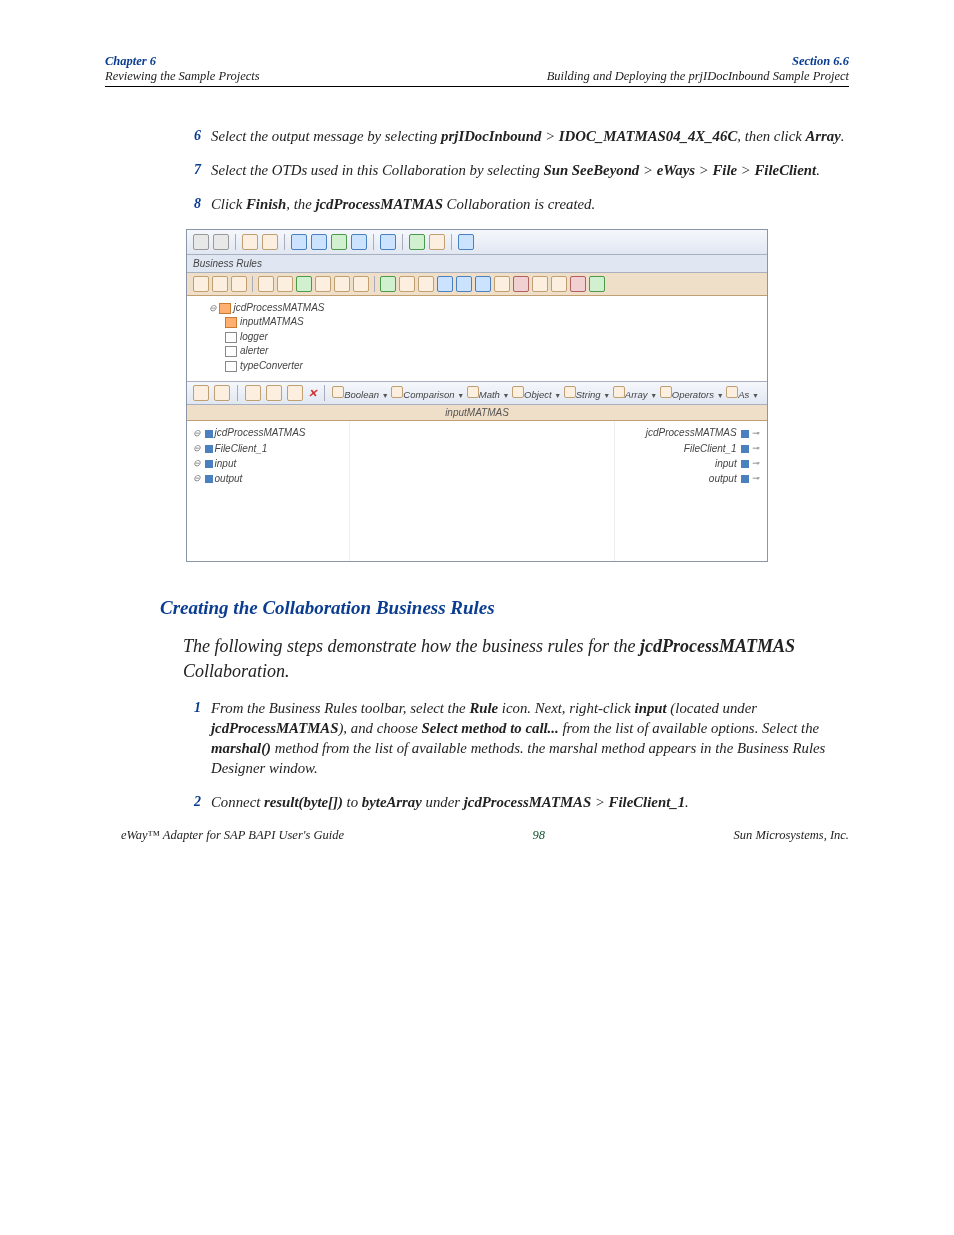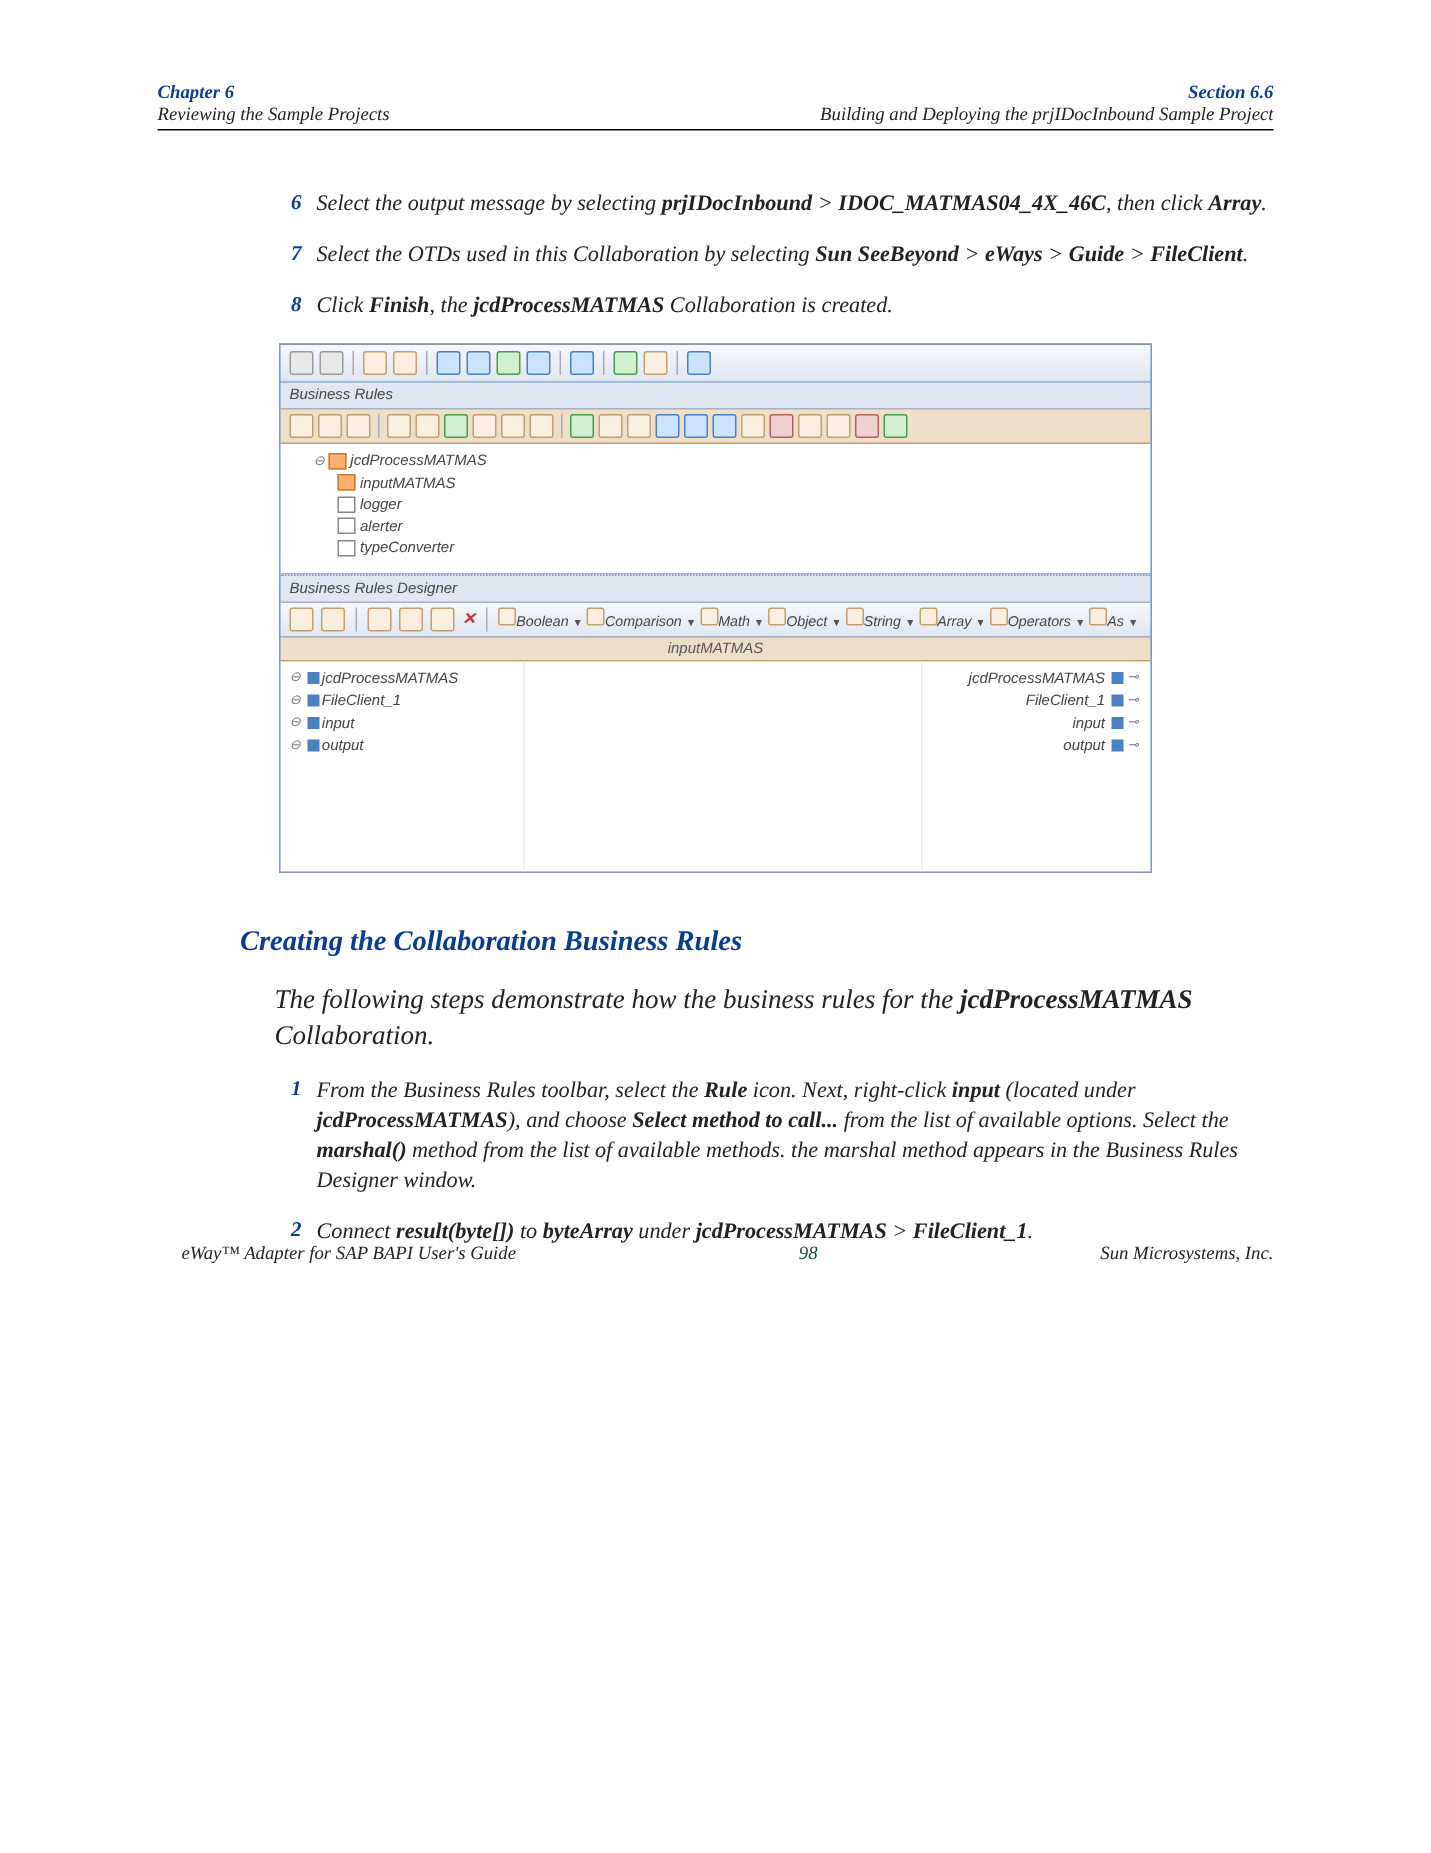--- a/index.html
+++ b/index.html
@@ -213,21 +213,21 @@
   </div>
 
   <div class="content">
     <div class="step-list" id="steps-a">
         <div class="step">
           <div class="num">6</div>
           <div class="txt">Select the output message by selecting <span class="b">prjIDocInbound</span> &gt; <span class="b">IDOC_MATMAS04_4X_46C</span>, then click <span class="b">Array</span>.</div>
         </div>
         <div class="step">
           <div class="num">7</div>
-          <div class="txt">Select the OTDs used in this Collaboration by selecting <span class="b">Sun SeeBeyond</span> &gt; <span class="b">eWays</span> &gt; <span class="b">Guide</span> &gt; <span class="b">FileClient</span>.</div>
+          <div class="txt">Select the OTDs used in this Collaboration by selecting <span class="b">Sun SeeBeyond</span> &gt; <span class="b">eWays</span> &gt; <span class="b">File</span> &gt; <span class="b">FileClient</span>.</div>
         </div>
         <div class="step">
           <div class="num">8</div>
           <div class="txt">Click <span class="b">Finish</span>, the <span class="b">jcdProcessMATMAS</span> Collaboration is created.</div>
         </div>
       </div>
 
 
     <div class="screenshot">
       <div class="ss-toolbar1">
@@ -277,21 +277,20 @@
       </div>
       <div class="ss-tree">
         <div class="l1"><span class="ss-expander">⊖</span><span class="ss-tree-ico or"></span><span>jcdProcessMATMAS</span></div>
         <div id="tree-children">
             <div class="l2"><span class="ss-tree-ico or"></span>inputMATMAS</div>
             <div class="l2"><span class="ss-tree-ico"></span>logger</div>
             <div class="l2"><span class="ss-tree-ico"></span>alerter</div>
             <div class="l2"><span class="ss-tree-ico"></span>typeConverter</div>
           </div>
       </div>
-      <div class="ss-designer-title">Business Rules Designer</div>
       <div class="ss-designer-toolbar">
         <span class="ss-ico"></span>
         <span class="ss-ico"></span>
         <span class="ss-sep"></span>
         <span class="ss-ico"></span>
         <span class="ss-ico"></span>
         <span class="ss-ico"></span>
         <span class="ss-red-x">✕</span>
         <span class="ss-sep"></span>
         <span id="designer-menus"><span class="ss-dd"><span class="ss-ico" style="width:10px;height:10px"></span>Boolean <span class="ss-tri">▼</span></span> <span class="ss-dd"><span class="ss-ico" style="width:10px;height:10px"></span>Comparison <span class="ss-tri">▼</span></span> <span class="ss-dd"><span class="ss-ico" style="width:10px;height:10px"></span>Math <span class="ss-tri">▼</span></span> <span class="ss-dd"><span class="ss-ico" style="width:10px;height:10px"></span>Object <span class="ss-tri">▼</span></span> <span class="ss-dd"><span class="ss-ico" style="width:10px;height:10px"></span>String <span class="ss-tri">▼</span></span> <span class="ss-dd"><span class="ss-ico" style="width:10px;height:10px"></span>Array <span class="ss-tri">▼</span></span> <span class="ss-dd"><span class="ss-ico" style="width:10px;height:10px"></span>Operators <span class="ss-tri">▼</span></span> <span class="ss-dd"><span class="ss-ico" style="width:10px;height:10px"></span>As <span class="ss-tri">▼</span></span> </span>

